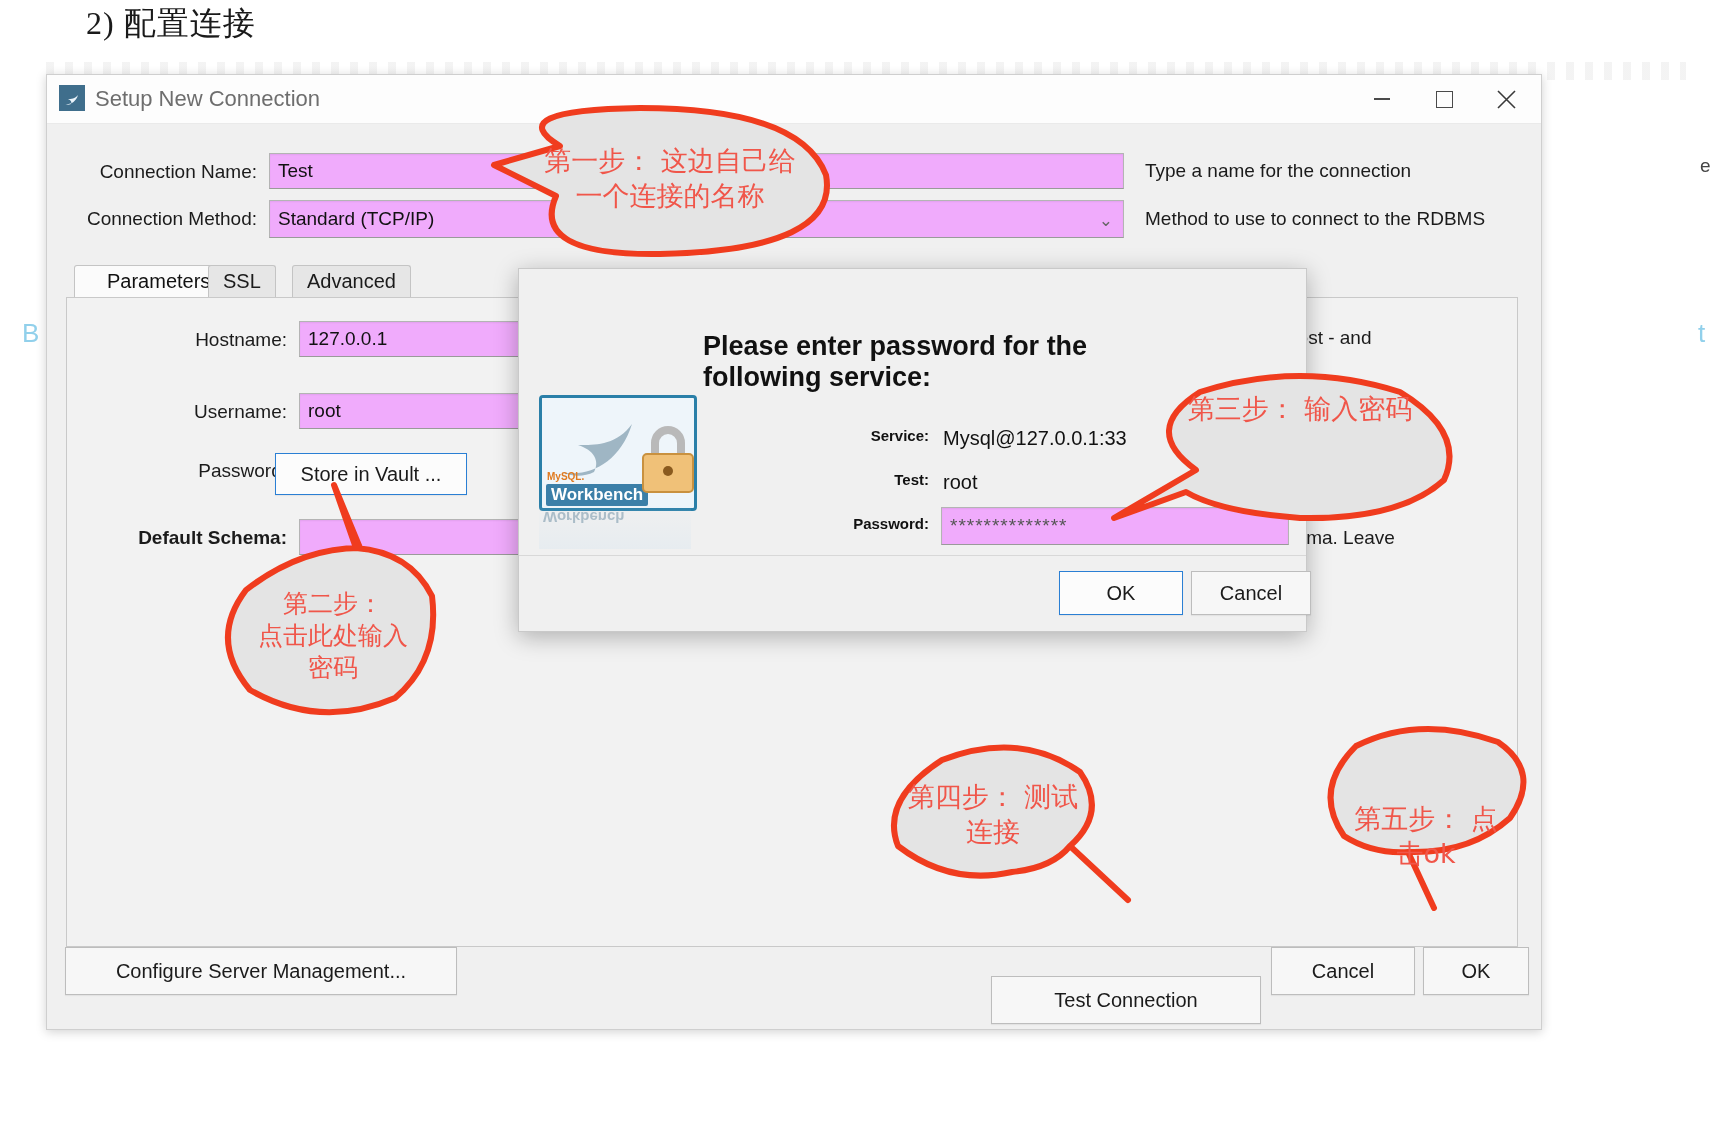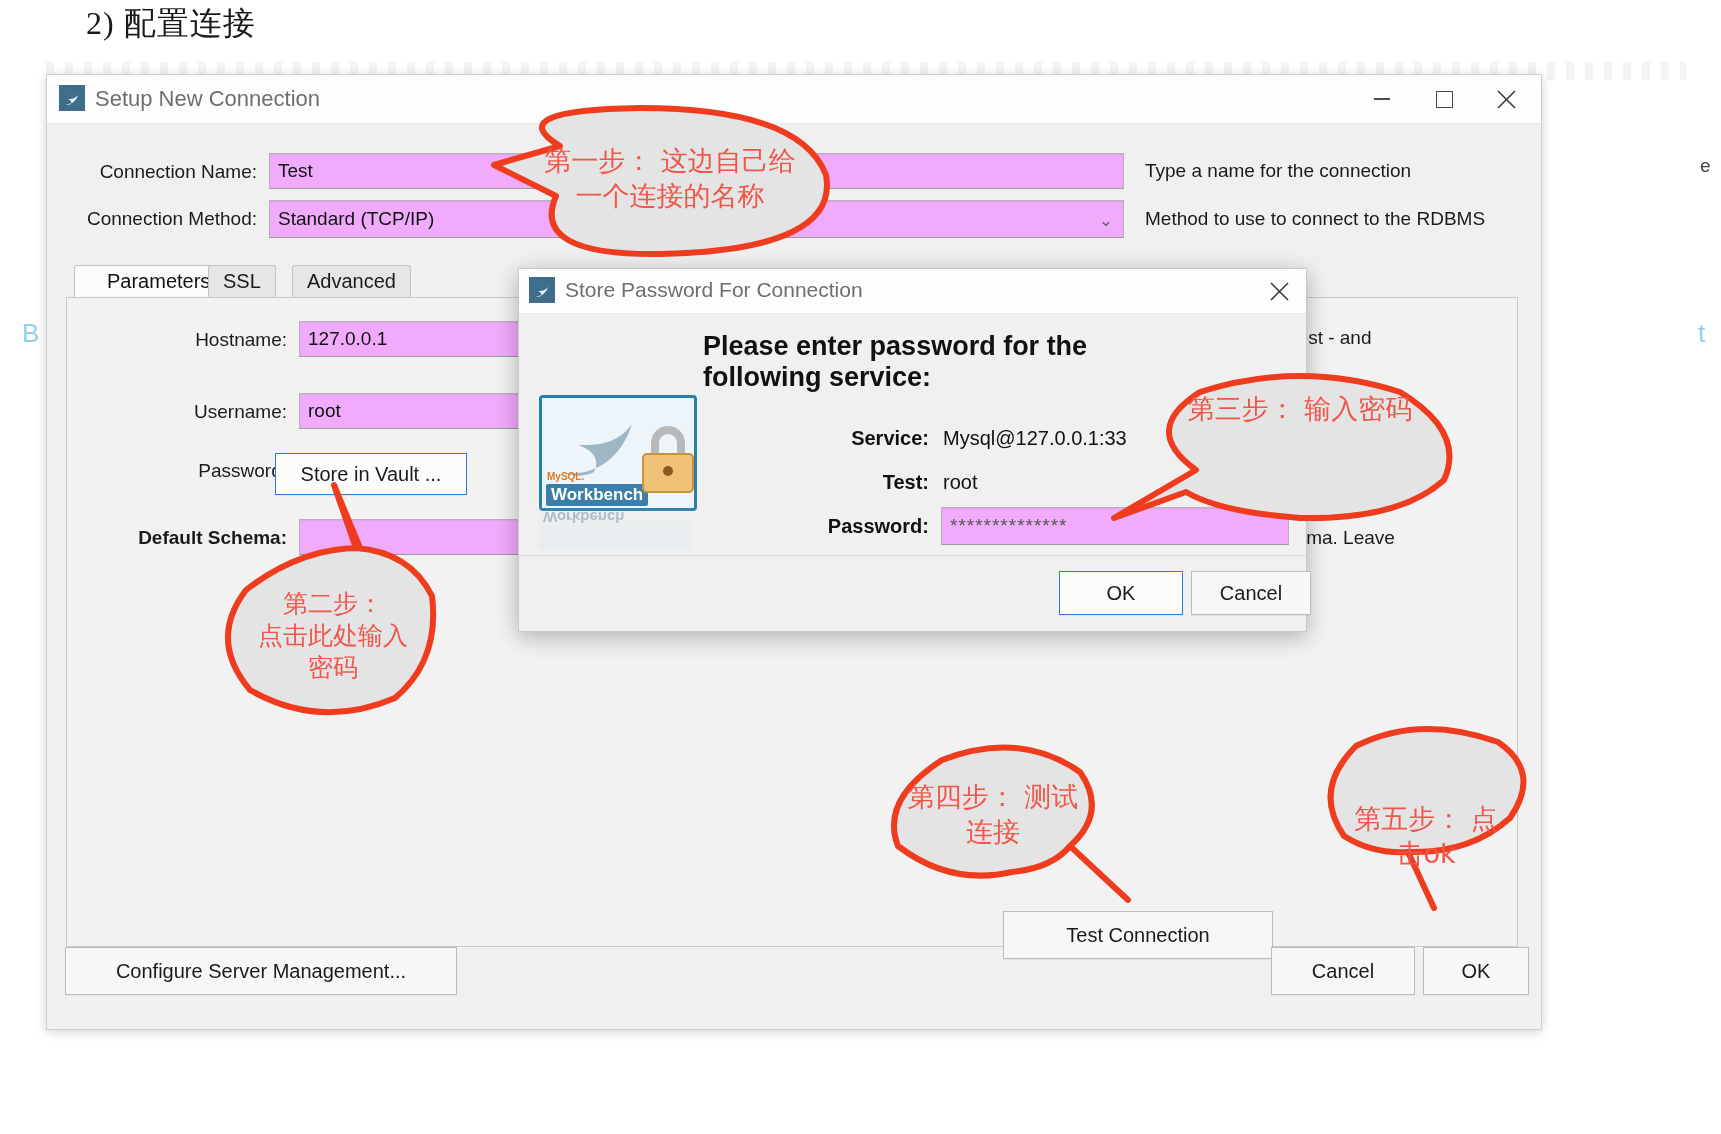--- a/index.html
+++ b/index.html
@@ -105,21 +105,21 @@
   .dlg-icon{position:absolute;left:10px;top:8px;width:26px;height:26px;background:#3f6e8c;border-radius:2px;}
   .dlg-title-text{position:absolute;left:46px;top:9px;font-size:21px;color:#6e6e6e;}
   .dlg-close{
     position:absolute;right:10px;top:6px;width:34px;height:32px;
     display:flex;align-items:center;justify-content:center;color:#3a3a3a;font-size:22px;
   }
   .dlg-head{
     position:absolute;left:184px;top:62px;width:470px;
     font-size:27px;font-weight:bold;color:#111;line-height:1.16;
   }
-  .dlg-row-lbl{position:absolute;font-size:20px;font-weight:bold;color:#111;text-align:right;}
+  .dlg-row-lbl{position:absolute;font-size:15px;font-weight:bold;color:#111;text-align:right;}
   .dlg-row-val{position:absolute;font-size:20px;color:#111;}
   .dlg-sep{position:absolute;left:0;right:0;top:286px;height:1px;background:#d8d8d8;}
 
   
   .wb-logo{
     position:absolute;left:20px;top:126px;width:152px;height:110px;
     background:#eef5fa;border:3px solid #2a7fa8;border-radius:4px;overflow:hidden;
   }
   .wb-logo .caption{
     position:absolute;left:4px;bottom:2px;font-size:17px;font-weight:bold;color:#fff;
@@ -212,40 +212,26 @@
 
   <div class="lbl" style="left:30px;top:385px;width:210px;">Password:</div>
   <div class="btn" style="left:228px;top:378px;width:190px;height:40px;border-color:#2a7fd4;background:#fcfcfc;">Store in Vault ...</div>
   <div class="hint" style="left:1245px;top:385px;">er if it's</div>
 
   <div class="lbl" style="left:10px;top:452px;width:230px;font-weight:bold;">Default Schema:</div>
   <div class="fld inner-shadow" style="left:252px;top:444px;width:710px;height:36px;"></div>
   <div class="hint" style="left:1238px;top:452px;">hema. Leave</div>
 
   <div class="btn" style="left:18px;top:872px;width:390px;height:46px;">Configure Server Management...</div>
-  <div class="btn" style="left:944px;top:836px;width:268px;height:46px;margin-left:12px;">Test Connection</div>
+  <div class="btn" style="left:944px;top:901px;width:268px;height:46px;">Test Connection</div>
   <div class="btn" style="left:1224px;top:872px;width:142px;height:46px;">Cancel</div>
   <div class="btn" style="left:1376px;top:872px;width:104px;height:46px;">OK</div>
 </div>
 
 <div class="dlg">
-  <div class="dlg-title">
-    <div class="dlg-icon">
-      <svg width="26" height="26" viewBox="0 0 26 26" aria-hidden="true">
-        <rect width="26" height="26" fill="#3f6e8c"></rect>
-        <path d="M6 19c5 1 11-2 13-9-3 4-7 4-10 4 3 1 4 3 3 5-2 1-4 1-6 0z" fill="#eaf4fb"></path>
-      </svg>
-    </div>
-    <div class="dlg-title-text">Store Password For Connection</div>
-    <div class="dlg-close">
-      <svg width="19" height="19" viewBox="0 0 19 19">
-          <path d="M1 1 L18 18 M18 1 L1 18" stroke="#3a3a3a" stroke-width="1.6" fill="none"></path>
-        </svg>
-    </div>
-  </div>
 
   <div class="wb-logo">
     <svg width="146" height="104" viewBox="0 0 146 104" aria-hidden="true">
       <rect width="146" height="104" fill="#eef5fa"></rect>
       <path d="M20 74c26 6 58-9 70-48-16 22-38 21-54 21 16 5 22 16 16 27-10 5-22 5-32 0z" fill="#9fb6c4"></path>
     </svg>
     <div class="mysqltag">MySQL.</div>
     <div class="caption">Workbench</div>
   </div>
   <div class="wb-mirror"></div>

